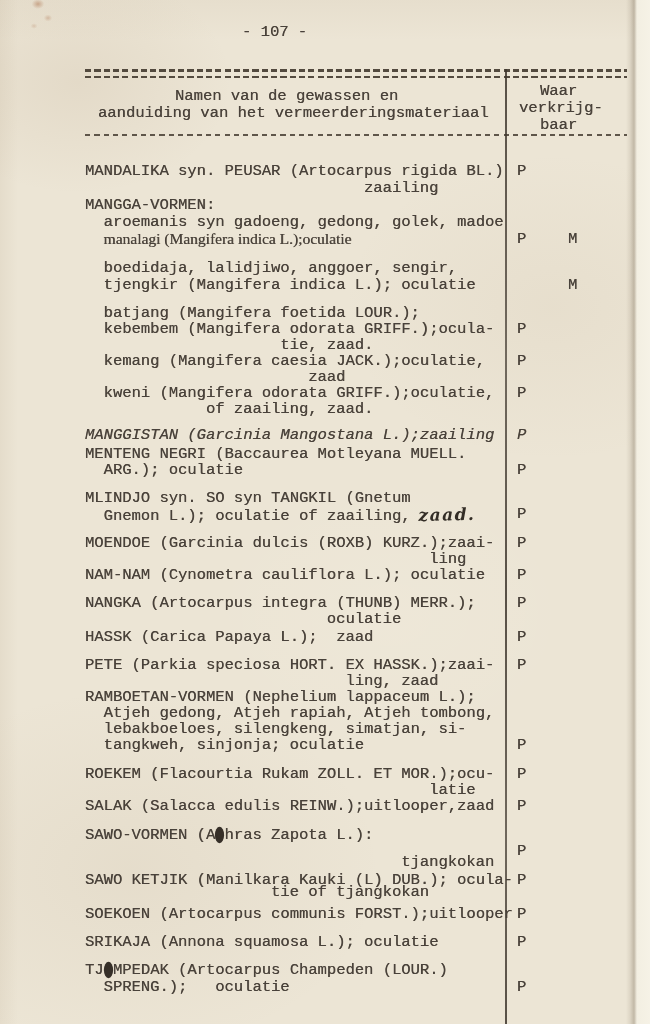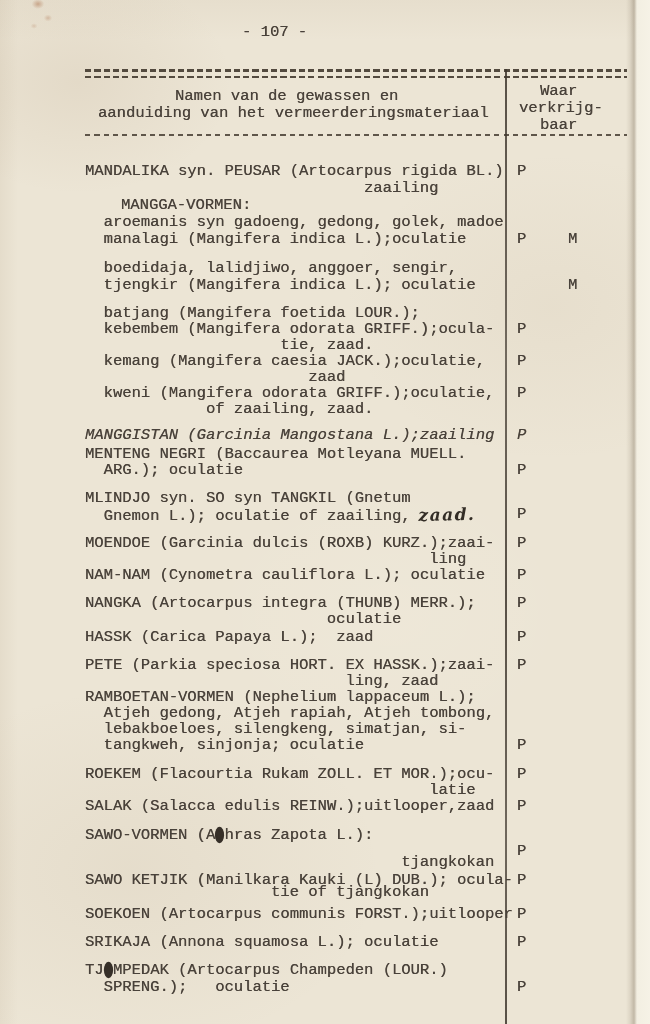--- a/index.html
+++ b/index.html
@@ -97,28 +97,28 @@
   <div class="vrule"></div>
 
   <div id="rows">
       <div class="line" style="top: 163px;">
         <span class="typed" style="left: 85px;"><span>MANDALIKA syn. PEUSAR (Artocarpus rigida BL.)</span></span>
         <span class="typed marker" style="left: 517px;">P</span>
       </div>
       <div class="line" style="top: 180px;">
         <span class="typed" style="left: 364px;"><span>zaailing</span></span>
       </div>
-      <div class="line" style="top: 197px; margin-left: 36px;">
+      <div class="line" style="top: 197px;">
         <span class="typed" style="left: 85px;"><span>MANGGA-VORMEN:</span></span>
       </div>
       <div class="line" style="top: 214px;">
         <span class="typed" style="left: 103.6px;"><span>aroemanis syn gadoeng, gedong, golek, madoe</span></span>
       </div>
       <div class="line" style="top: 231px;">
-        <span class="typed" style="left: 103.6px;"><span>manalagi (Mangifera indica L.);oculatie</span></span>
+        <span class="typed" style="left: 103.6px; font-family: Liberation Serif, serif;"><span>manalagi (Mangifera indica L.);oculatie</span></span>
         <span class="typed marker" style="left: 517px;">P</span>
         <span class="typed marker" style="left: 568px;">M</span>
       </div>
       <div class="line" style="top: 260px;">
         <span class="typed" style="left: 103.6px;"><span>boedidaja, lalidjiwo, anggoer, sengir,</span></span>
       </div>
       <div class="line" style="top: 277px;">
         <span class="typed" style="left: 103.6px;"><span>tjengkir (Mangifera indica L.); oculatie</span></span>
         <span class="typed marker" style="left: 568px;">M</span>
       </div>

